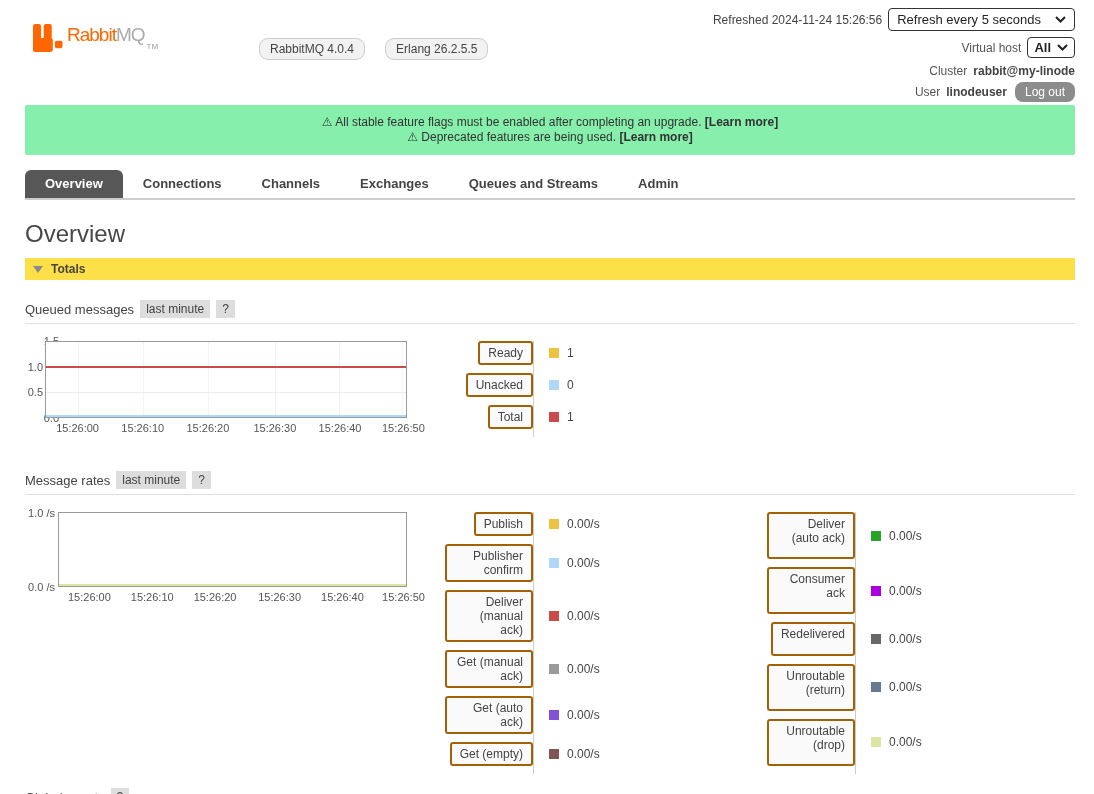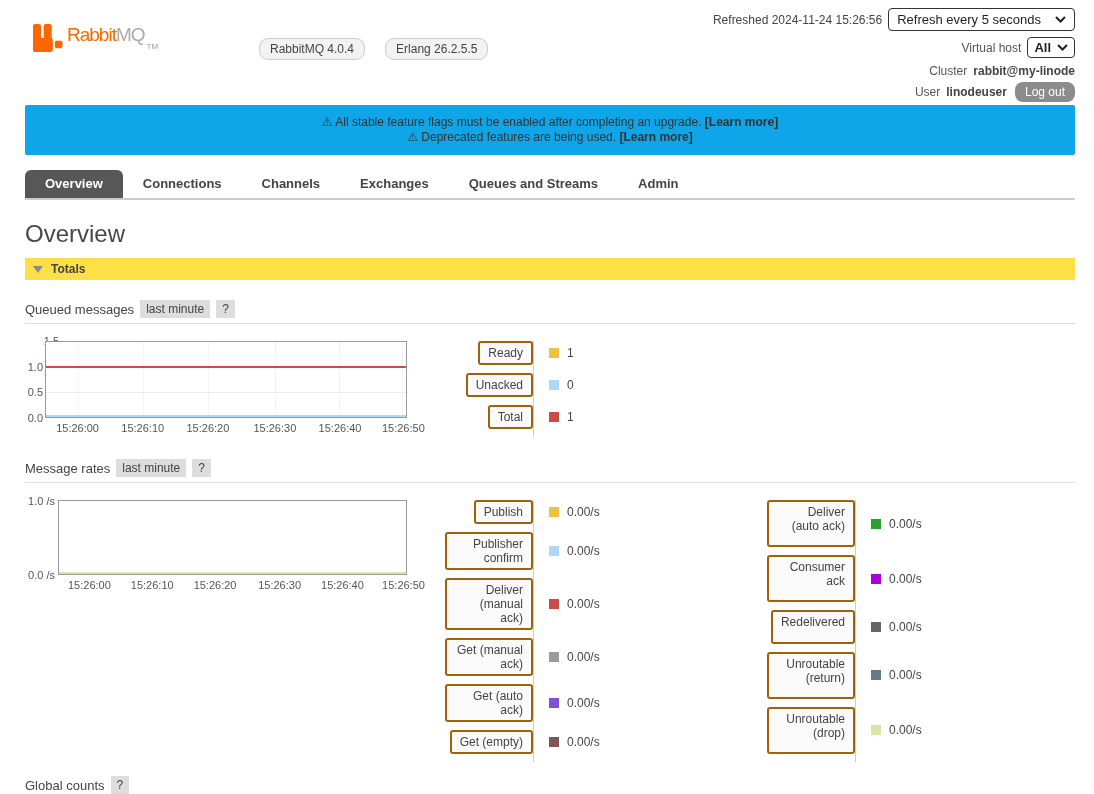--- a/index.html
+++ b/index.html
@@ -24,21 +24,21 @@
   .fake-select { display:inline-flex; align-items:center; gap:14px; border:1px solid #333;
     border-radius:4px; background:#fff; padding:3px 8px; font-size:13px; color:#222; cursor:pointer; }
   .fake-select.small { gap:6px; padding:2px 6px; }
   .chev { width:11px; height:7px; }
   .muted-label { color:#555; margin-right:6px; }
   .bold { font-weight:bold; }
   .logout-btn { background:#8c8c8c; color:#fff; border:none; border-radius:8px; padding:3px 10px;
     font-size:12px; margin-left:8px; cursor:pointer; font-family:inherit; }
 
   
-  .banner { margin:0 19px 0 25px; background:#0ea5e9; border-radius:2px; padding:10px 8px;
+  .banner { margin:0 19px 0 25px; background:#86efac; border-radius:2px; padding:10px 8px;
     text-align:center; line-height:15px; color:#333; }
   .banner a { color:#333; font-weight:bold; text-decoration:none; cursor:pointer; }
 
   
   .tabs { margin:15px 19px 0 25px; border-bottom:2px solid #ccc; display:flex; }
   .tab { padding:6px 20px 7px; font-weight:bold; font-size:13px; color:#444; cursor:pointer; }
   .tab.selected { background:#575757; color:#fff; border-radius:6px 6px 0 0; }
 
   
   .main { margin:0 19px 0 25px; }
@@ -168,21 +168,21 @@
     <span>Queued messages</span>
     <span class="badge">last minute</span>
     <span class="help">?</span>
   </div>
 
   <div class="chart-block">
     <div class="chart">
       <span class="ylab" style="left:16px; width:18px; top:-6px;">1.5</span>
       <span class="ylab" style="left:0; width:18px; top:20px;">1.0</span>
       <span class="ylab" style="left:0; width:18px; top:45px;">0.5</span>
-      <span class="ylab" style="left:0; width:18px; top:71px;">0.0</span>
+      <span class="ylab" style="left:16px; width:18px; top:71px;">0.0</span>
       <div class="plot plot1">
         <div class="gridline-v" style="left:9%"></div>
           <div class="gridline-v" style="left:27%"></div>
         <div class="gridline-v" style="left:45%"></div>
           <div class="gridline-v" style="left:63.5%"></div>
         <div class="gridline-v" style="left:81.5%"></div>
           <div class="gridline-v" style="left:99%"></div>
         <div class="gridline-h" style="top:33.3%"></div>
         <div class="gridline-h" style="top:66.7%"></div>
         <div class="series-line" style="bottom: max(0px, 66.67% - 1px); background: rgb(237, 194, 64);"></div>
@@ -216,21 +216,21 @@
       <div class="lcell">
           <span class="lbox">Total</span>
         </div>
       <div class="vcell">
           <span class="swatch" style="background: rgb(203, 75, 75);"></span>
           <span>1</span>
         </div>
     </div>
   </div>
 
-  <div class="subhead" style="margin-top:22px;text-align:center;">
+  <div class="subhead" style="margin-top:34px;text-align:center;">
     <span>Message rates</span>
     <span class="badge">last minute</span>
     <span class="help">?</span>
   </div>
 
   <div class="chart-block">
     <div class="chart">
       <span class="ylab" style="left:0; width:30px; top:-5px;">1.0 /s</span>
       <span class="ylab" style="left:0; width:30px; top:69px;">0.0 /s</span>
       <div class="plot plot2">

